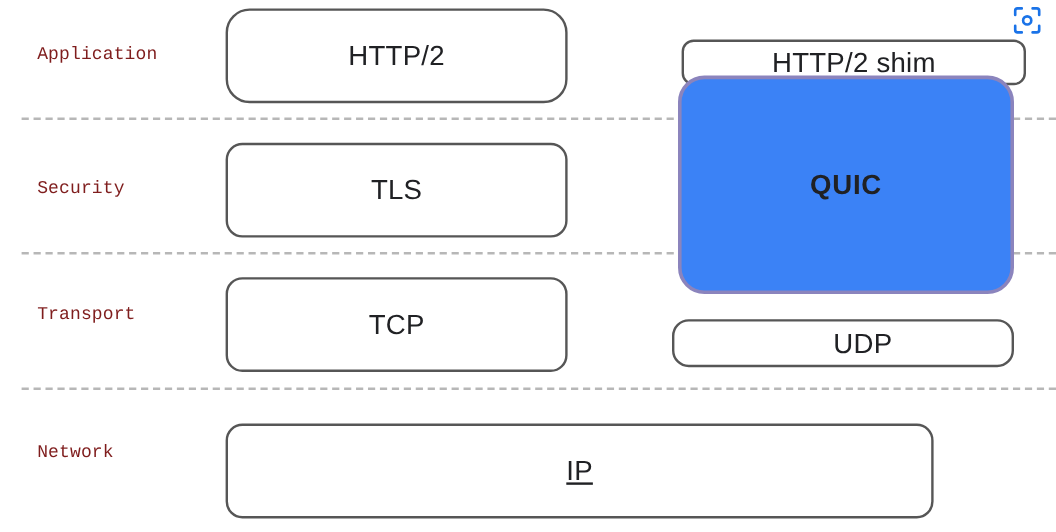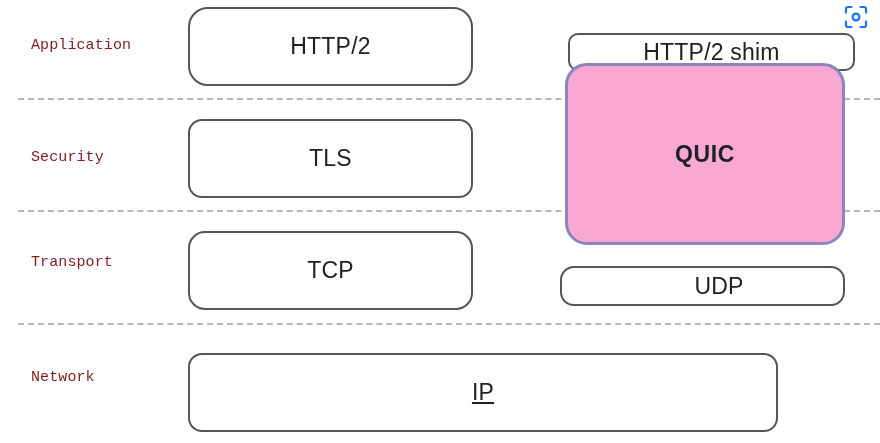--- a/index.html
+++ b/index.html
@@ -47,21 +47,21 @@
     justify-content: center;
     color: #202124;
     font-size: 23px;
     letter-spacing: 0.2px;
   }
   .proto-box.shim {
     border-radius: 10px;
     font-size: 23px;
   }
   .proto-box.quic {
-    background: #f9a8d4;
+    background: #3b82f6;
     border: 3px solid #8b84bd;
     border-radius: 22px;
     font-weight: bold;
     font-size: 23px;
     letter-spacing: 0.6px;
   }
 
   
   .focus-icon {
     position: absolute;
@@ -80,21 +80,21 @@
 
   <div class="layer-label" style="top:38px;">Application</div>
   <div class="layer-label" style="top:150px;">Security</div>
   <div class="layer-label" style="top:255px;">Transport</div>
   <div class="layer-label" style="top:370px;">Network</div>
 
   <div class="proto-box" style="left:188px; top:7px; width:285px; height:79px;border-radius:20px;">HTTP/2</div>
 
   <div class="proto-box" style="left:188px; top:119px; width:285px; height:79px;">TLS</div>
 
-  <div class="proto-box" style="left:188px; top:231px; width:285px; height:79px;border-radius:17px;">TCP</div>
+  <div class="proto-box" style="left:188px; top:231px; width:285px; height:79px;">TCP</div>
 
   <div class="proto-box shim" style="left:568px; top:4px; width:287px; height:38px;margin-top:29px;">HTTP/2 shim</div>
 
   <div class="proto-box quic" style="left:565px; top:63px; width:280px; height:182px;">QUIC</div>
 
   <div class="proto-box" style="left:560px; top:266px; width:285px; height:40px;padding-left:33px;">UDP</div>
 
   <div class="proto-box" style="left:188px; top:353px; width:590px; height:79px;text-decoration:underline;">IP</div>
 
   <div class="focus-icon" style="left:843px; top:4px;">

